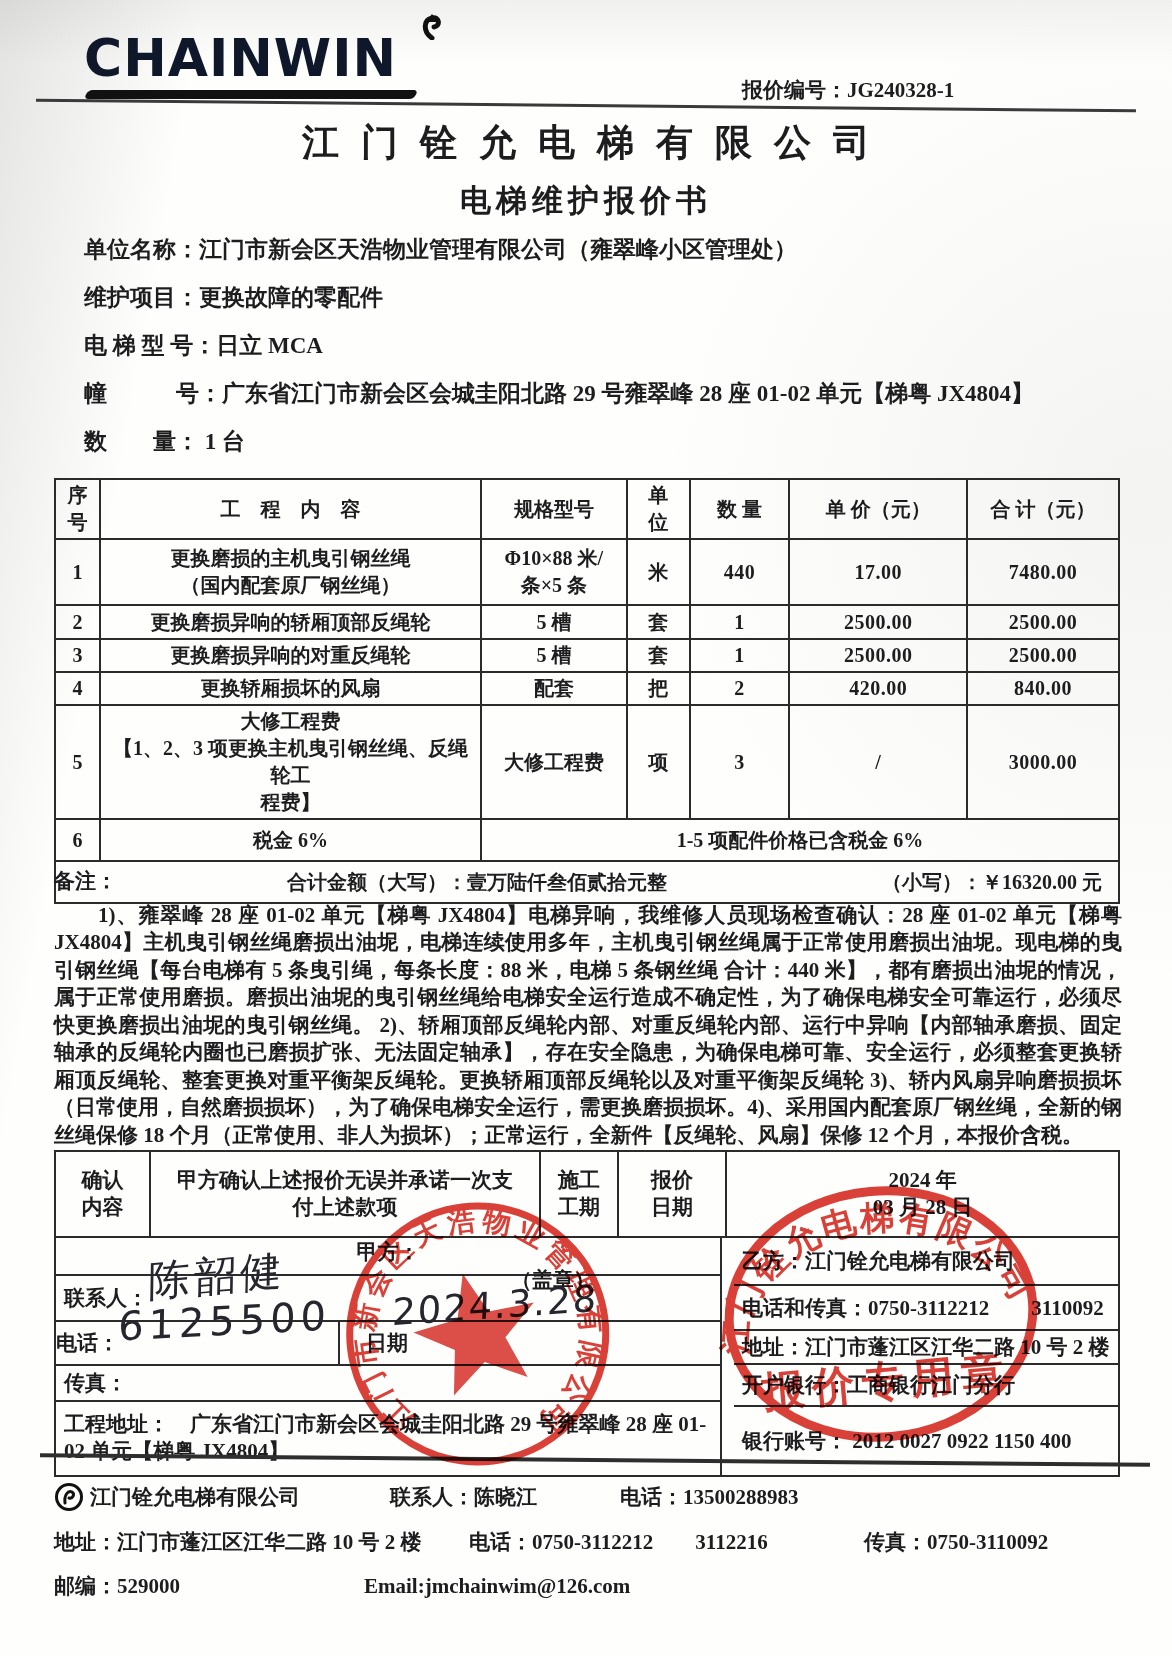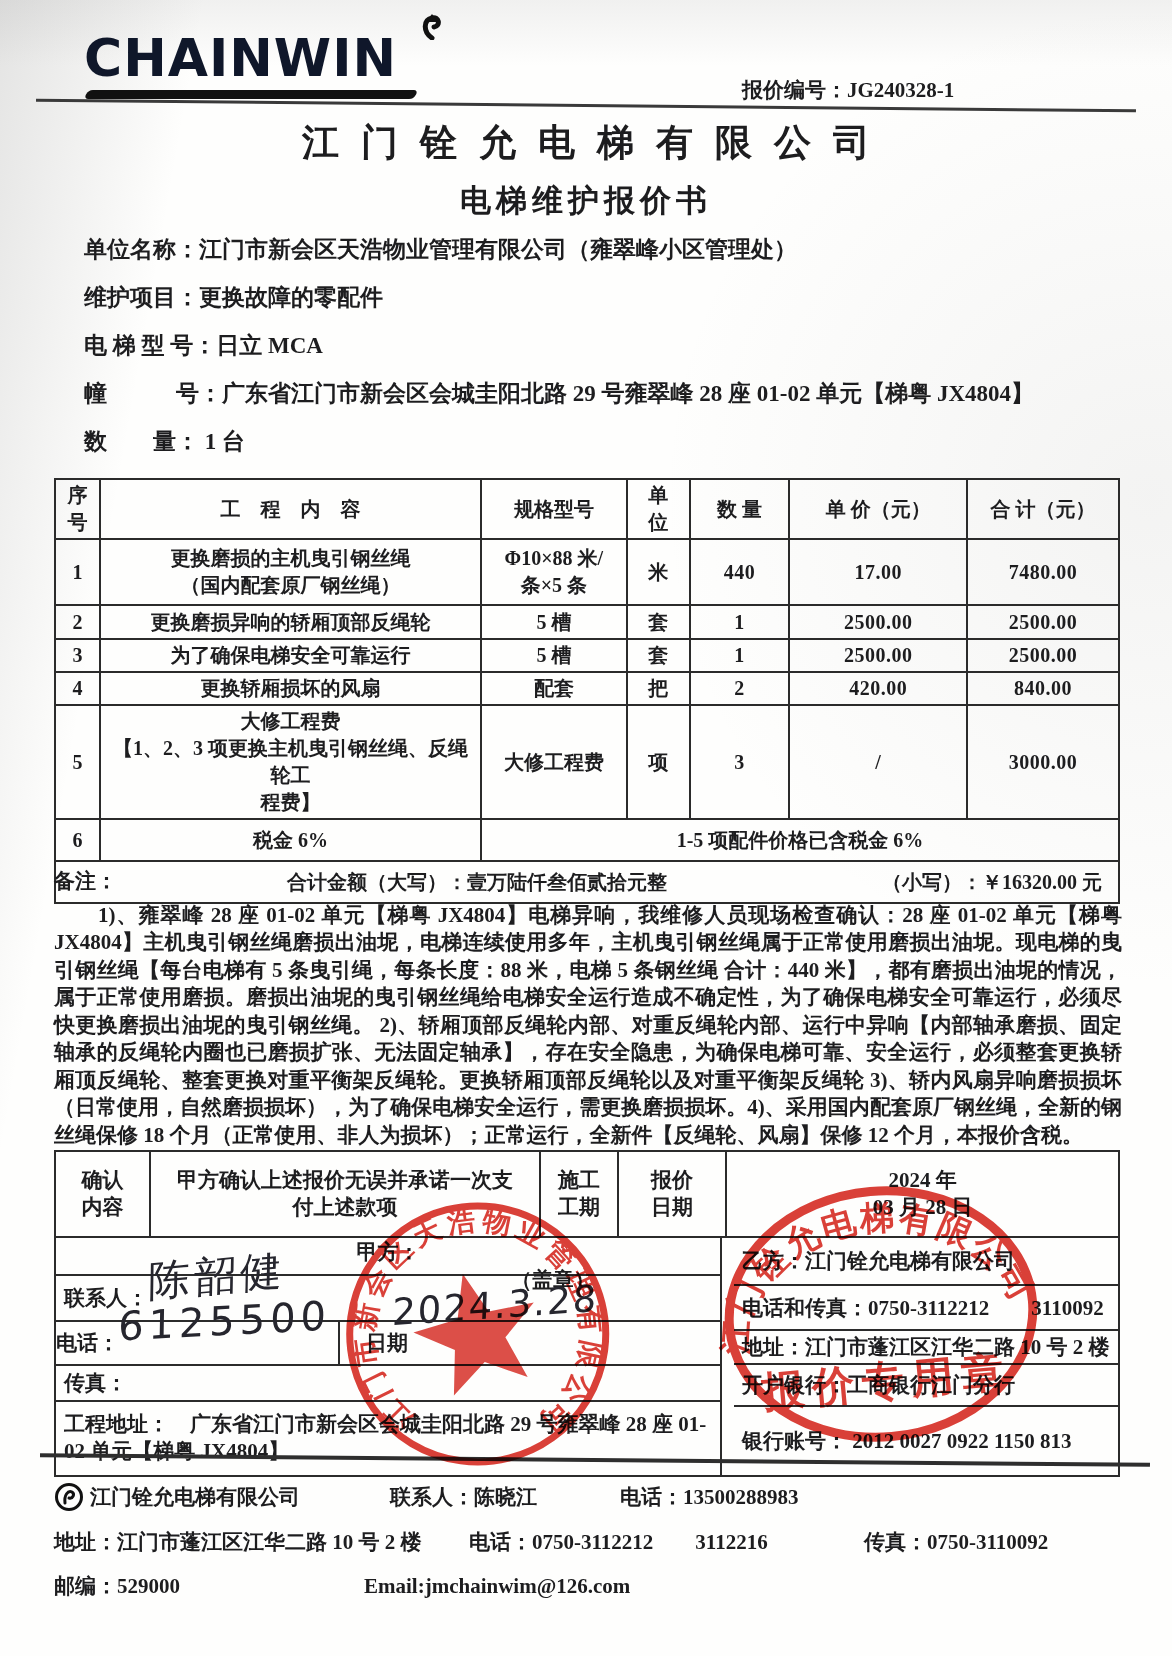--- a/index.html
+++ b/index.html
@@ -153,21 +153,21 @@
       <td>2</td>
       <td>更换磨损异响的轿厢顶部反绳轮</td>
       <td>5 槽</td>
       <td>套</td>
       <td class="num">1</td>
       <td class="num">2500.00</td>
       <td class="num">2500.00</td>
     </tr>
     <tr style="height:33px">
       <td>3</td>
-      <td>为了确保电梯安全可靠运行</td>
+      <td>更换磨损异响的对重反绳轮</td>
       <td>5 槽</td>
       <td>套</td>
       <td class="num">1</td>
       <td class="num">2500.00</td>
       <td class="num">2500.00</td>
     </tr>
     <tr style="height:32px">
       <td>4</td>
       <td>更换轿厢损坏的风扇</td>
       <td>配套</td>
@@ -240,21 +240,21 @@
           </div>
         <div class="lrow le">
             <span>工程地址：　广东省江门市新会区会城圭阳北路 29 号雍翠峰 28 座 01-02 单元【梯粤 JX4804】</span>
           </div>
       </div>
       <div class="c-right">
         <div class="rrow ra">乙方：江门铨允电梯有限公司</div>
         <div class="rrow rb">电话和传真：0750-3112212　　3110092</div>
         <div class="rrow rc">地址：江门市蓬江区江华二路 10 号 2 楼</div>
         <div class="rrow rd">开户银行：工商银行江门分行</div>
-        <div class="rrow re">银行账号：  2012 0027 0922 1150 813</div>
+        <div class="rrow re">银行账号：  2012 0027 0922 1150 400</div>
       </div>
     </div>
   </div>
 
   <div class="hand hw-name">陈韶健</div>
   <div class="hand hw-phone">6125500</div>
   <div class="hand hw-date">2024.3.28</div>
 
   <svg class="stamp stamp-a" width="310" height="310" viewBox="0 0 310 310">
     <circle cx="155" cy="158" r="128" fill="none" stroke="#d5251c" stroke-width="7"></circle>

